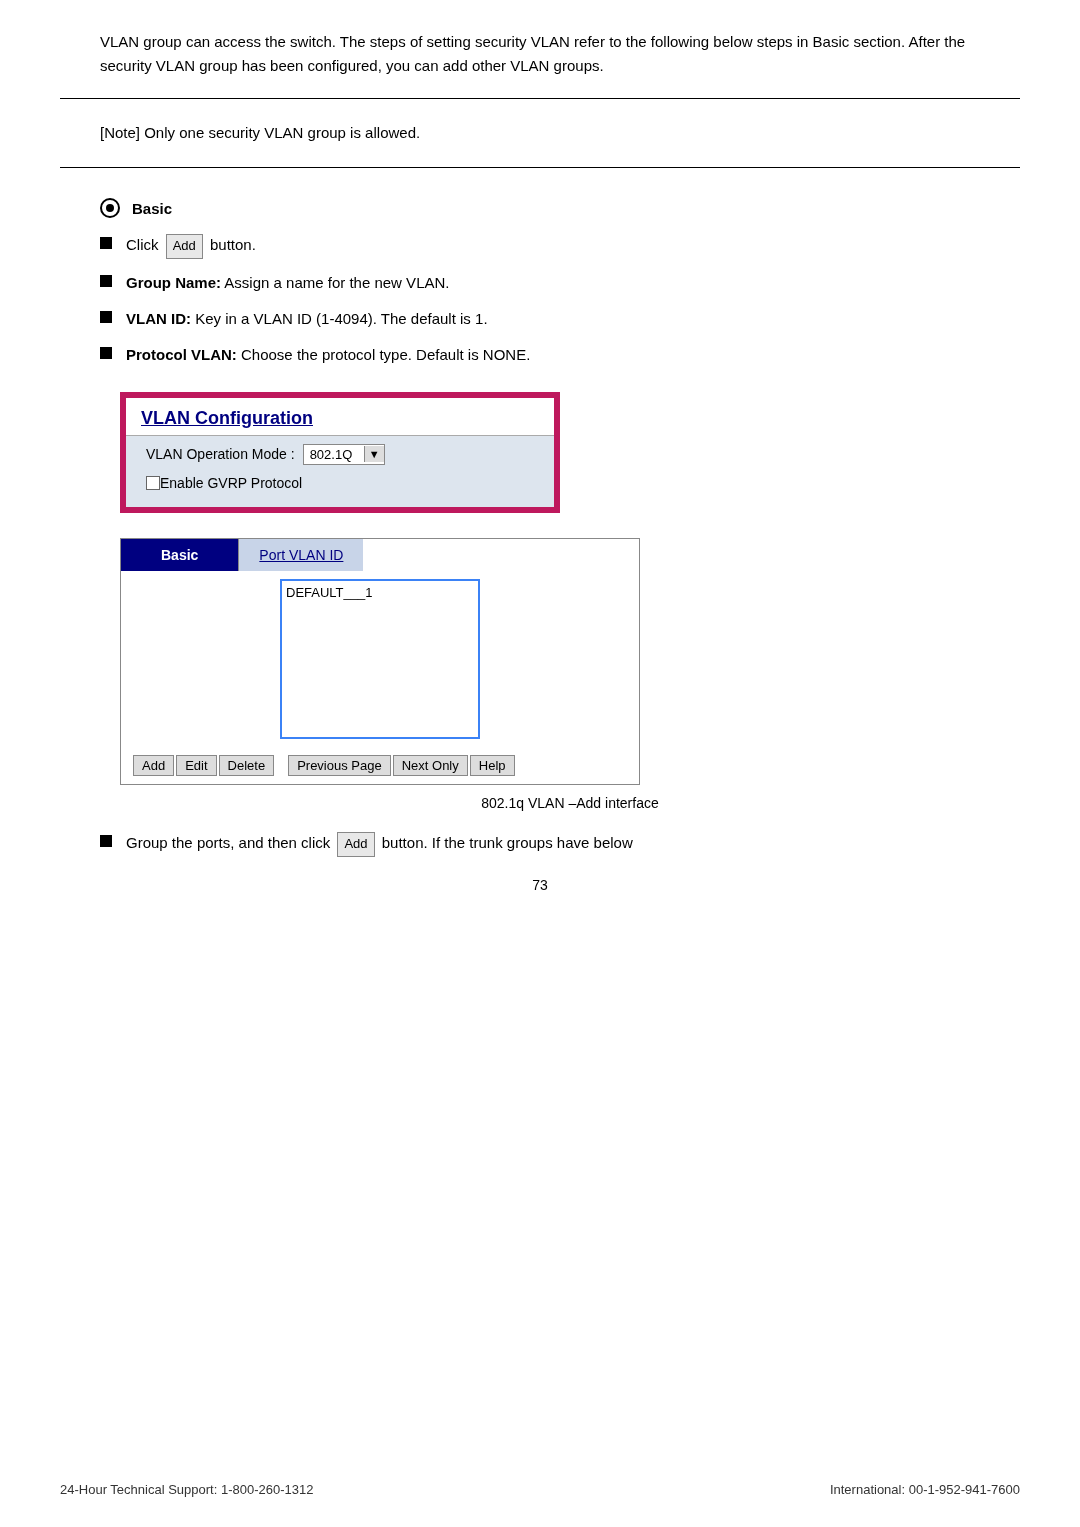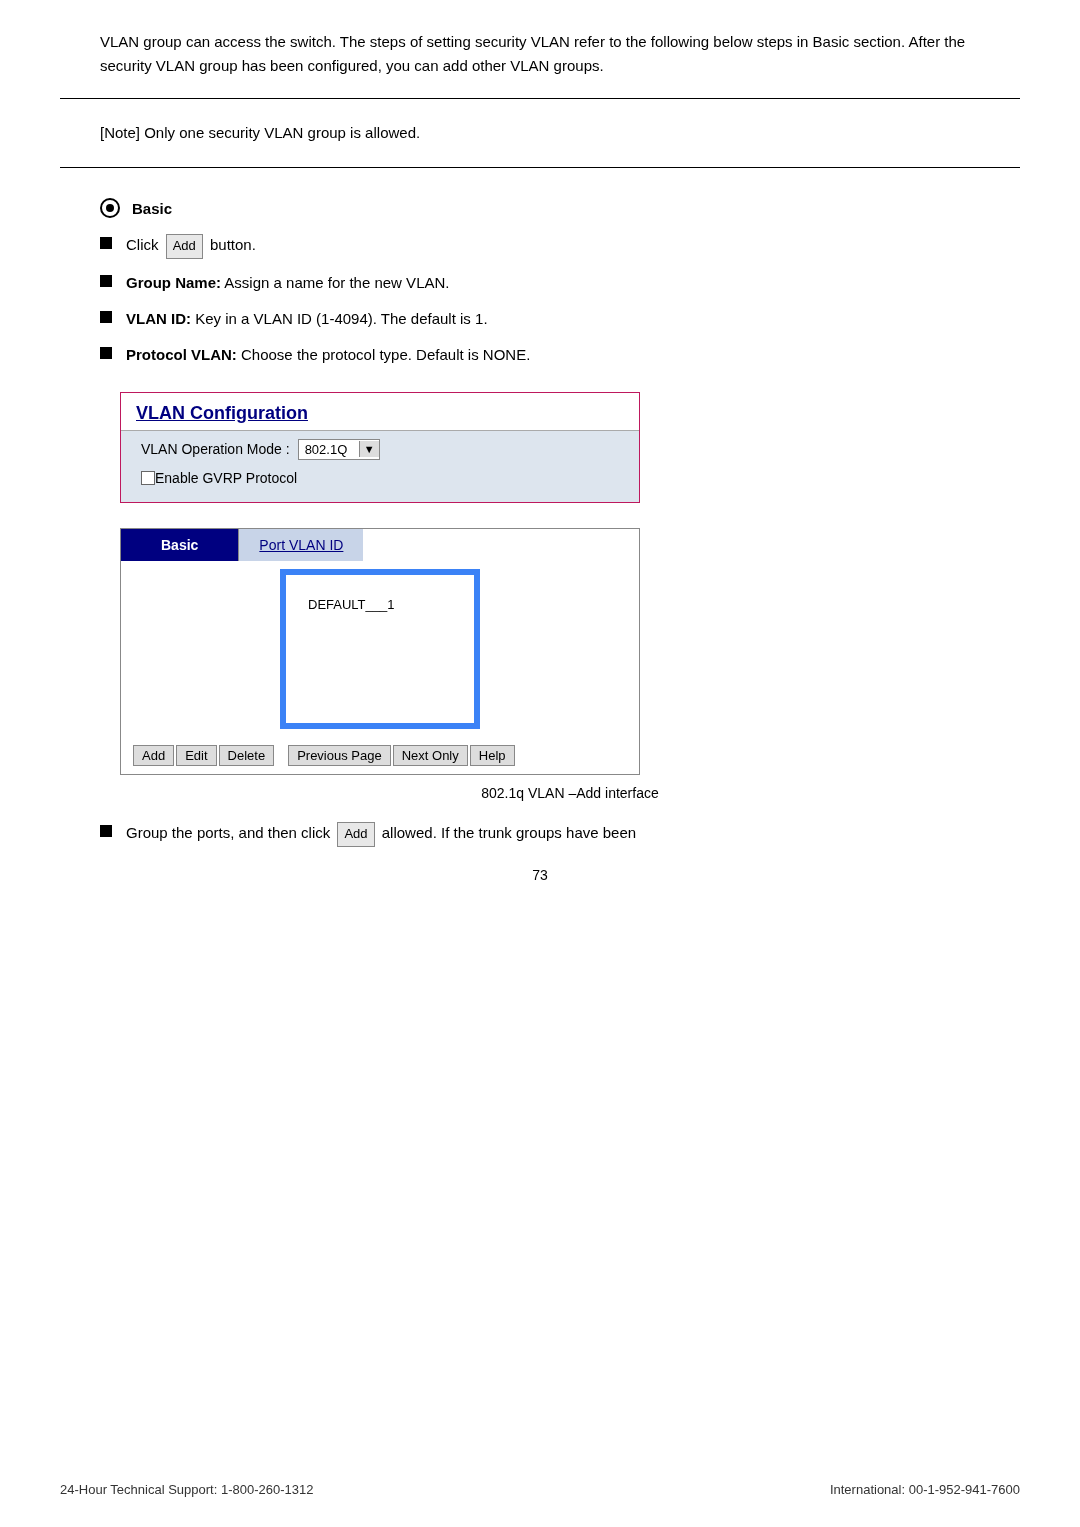--- a/index.html
+++ b/index.html
@@ -125,22 +125,22 @@
       padding: 1px 6px;
       font-size: 13px;
       font-family: Arial, sans-serif;
       color: #000;
       margin: 0 3px;
     }
 
     
     .vlan-panel {
       margin: 25px 0 25px 60px;
-      border: 1px solid #be185d;
-      width: 520px;
+      border: 6px solid #be185d;
+      width: 440px;
       background: #f5f5f5;
     }
 
     .vlan-panel-title {
       padding: 10px 15px 6px 15px;
       font-size: 18px;
       font-weight: bold;
       color: #000080;
       text-decoration: underline;
       border-bottom: 1px solid #aaa;
@@ -233,26 +233,26 @@
     }
 
     .vlan-list-area {
       margin: 0 auto;
       padding: 8px;
       display: flex;
       justify-content: center;
     }
 
     .vlan-list-box {
-      border: 6px solid #3b82f6;
+      border: 2px solid #3b82f6;
       background: #fff;
       width: 200px;
       height: 160px;
       font-size: 13px;
-      padding: 22px;
+      padding: 4px;
       overflow-y: auto;
     }
 
     
     .vlan-buttons-row {
       display: flex;
       align-items: center;
       padding: 8px 12px;
       gap: 0;
       font-size: 13px;
@@ -409,21 +409,21 @@
     </div>
   </div>
 
   <div class="panel-caption">802.1q VLAN –Add interface</div>
 
   <div class="bottom-bullet">
     <div class="bullet-square"></div>
     <div class="bullet-text">
       <span>Group the ports, and then click</span>
       <span class="inline-btn">Add</span>
-      <span>allowed. If the trunk groups have been</span>
+      <span>button. If the trunk groups have below</span>
     </div>
   </div>
 
   <div class="page-number">73</div>
 
   <div class="page-footer">
     <span>24-Hour Technical Support: 1-800-260-1312</span>
     <span>International: 00-1-952-941-7600</span>
   </div>
 

